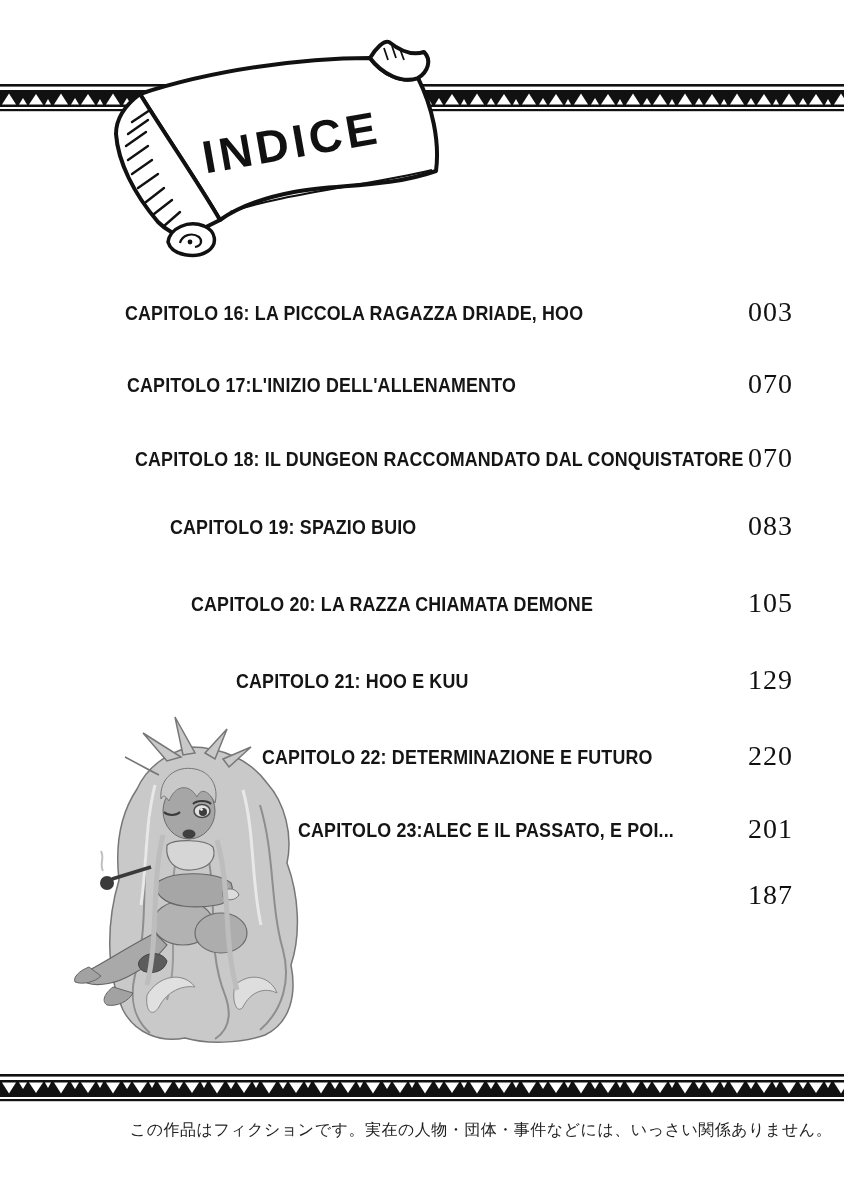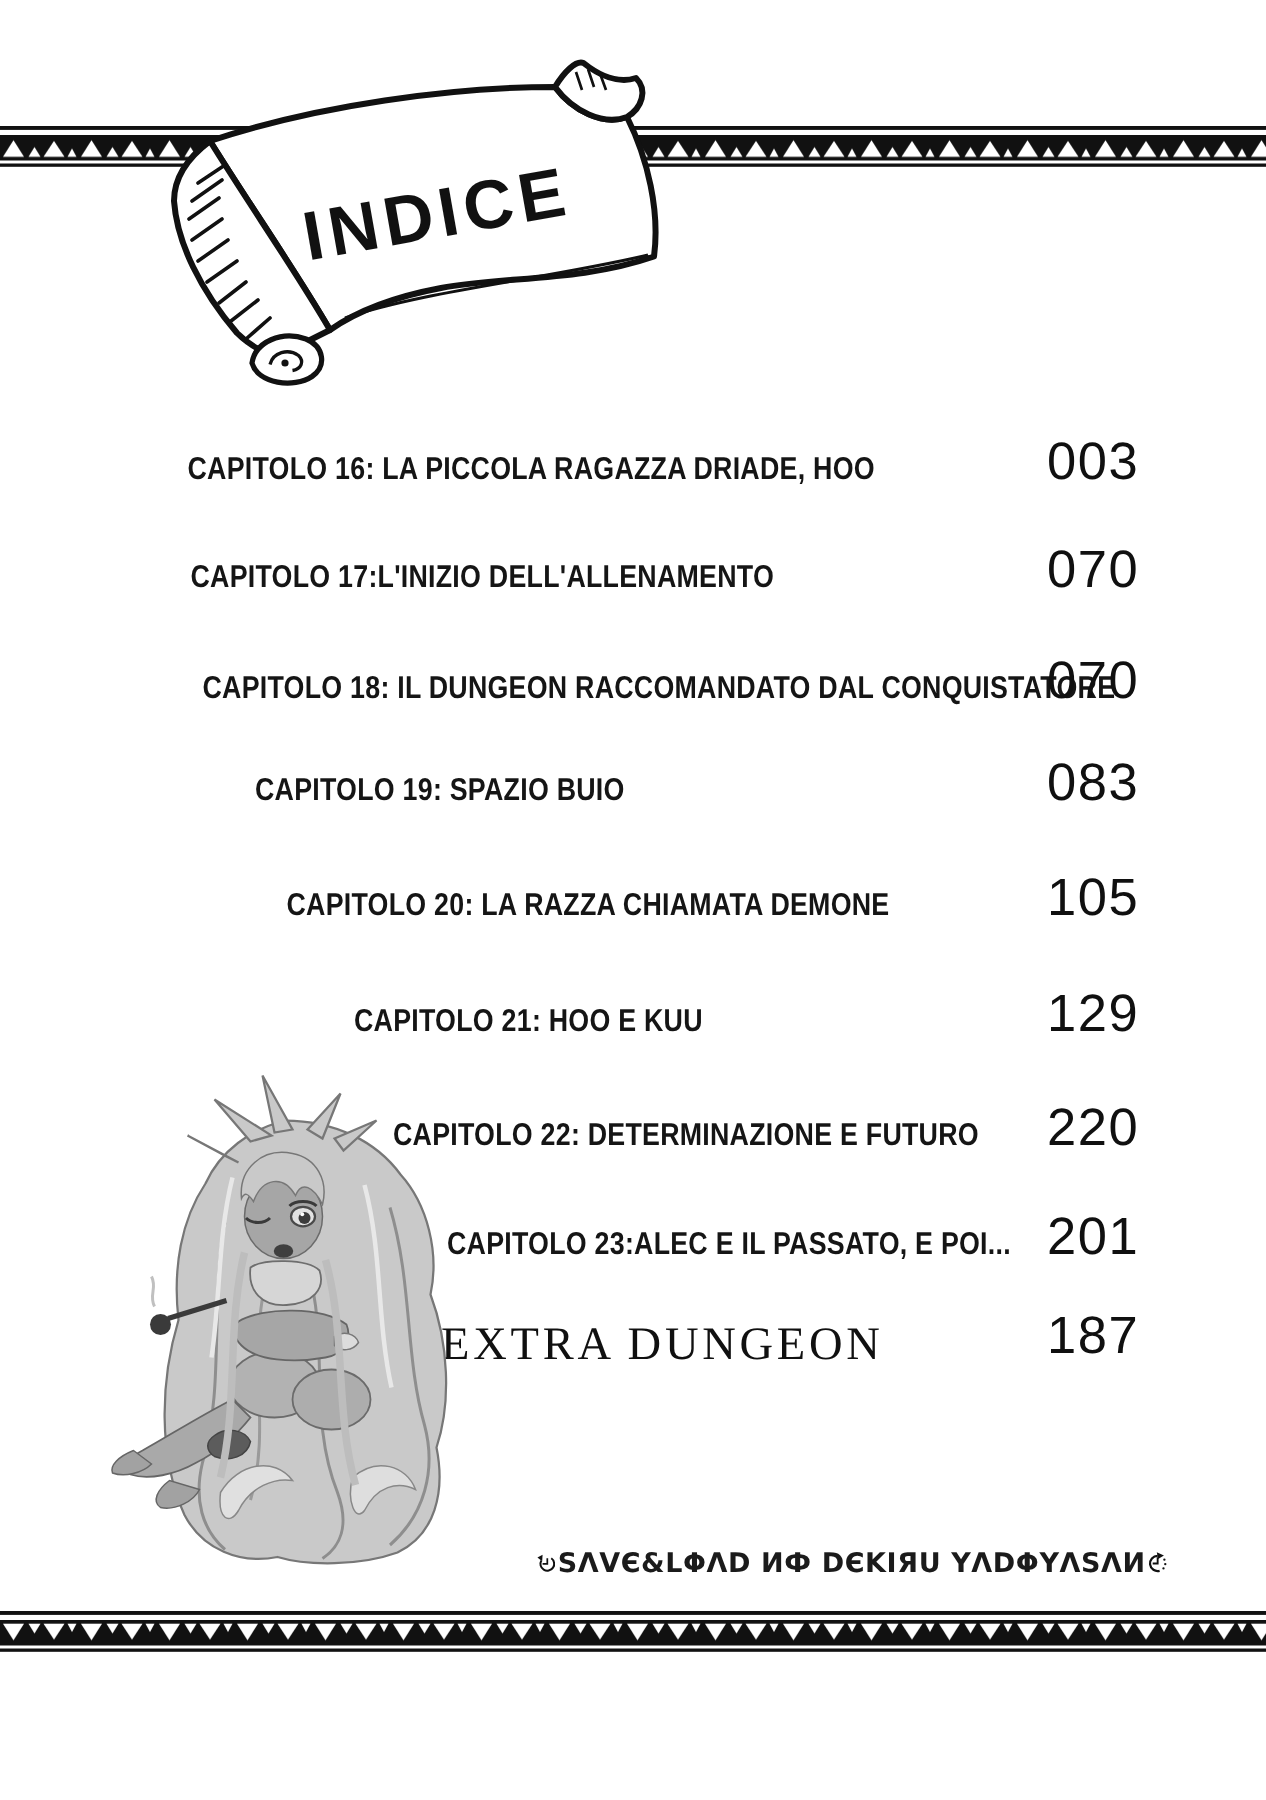--- a/index.html
+++ b/index.html
@@ -13,22 +13,22 @@
   
   .scroll-banner{position:absolute;left:102px;top:36px;z-index:3;}
   
   .row{position:absolute;left:0;width:695px;height:34px;}
   .title{
     position:absolute;bottom:3px;font-weight:bold;font-size:21px;
     letter-spacing:.2px;white-space:nowrap;color:#151515;
     transform:scaleX(.85);transform-origin:left bottom;
   }
   .pagenum{
-    position:absolute;left:698px;width:60px;bottom:0;text-align:right;
-    font-family:Liberation Sans, sans-serif;font-size:35px;letter-spacing:1px;color:#101010;
+    position:absolute;left:733px;width:60px;bottom:0;text-align:right;
+    font-family:Liberation Serif, serif;font-size:28px;letter-spacing:1px;color:#101010;
   }
   .row-extra{height:40px;}
   .row-extra .title-extra{
     position:absolute;bottom:2px;font-family:"Liberation Serif",serif;
     font-size:31px;letter-spacing:2.5px;white-space:nowrap;color:#101010;font-weight:normal;
   }
   .row-extra .pagenum{bottom:5px;}
   
   .mascot{position:absolute;left:55px;top:695px;z-index:2;}
   
@@ -115,21 +115,20 @@
     </div>
     <div class="row" style="top:738px">
       <span class="title" style="left:262px">CAPITOLO 22: DETERMINAZIONE E FUTURO</span>
       <span class="pagenum">220</span>
     </div>
     <div class="row" style="top:811px">
       <span class="title" style="left:298px">CAPITOLO 23:ALEC E IL PASSATO, E POI...</span>
       <span class="pagenum">201</span>
     </div>
     <div class="row row-extra" style="top:876px">
-      <span class="title-extra" style="left:294px">EXTRA DUNGEON</span>
       <span class="pagenum">187</span>
     </div>
   </div>
 
   <svg class="mascot" width="270" height="350" viewBox="0 0 270 350">
 
     <path d="M135 52 C112 58 92 72 82 94 C66 118 60 150 64 185 C52 225 50 275 68 315
              C80 338 105 348 130 343 C150 349 185 349 210 340 C235 328 242 300 236 270
              C246 240 244 200 232 168 C238 140 230 108 212 88 C196 66 168 52 135 52 Z" fill="#c9c9c9" stroke="#777" stroke-width="1.5"></path>
 
@@ -180,46 +179,31 @@
     <path d="M88 262 C96 256 108 258 112 266 C110 276 98 280 88 276 C82 272 82 266 88 262 Z" fill="#5c5c5c" stroke="#444" stroke-width="1"></path>
 
     <path d="M57 184 L96 172" stroke="#3a3a3a" stroke-width="3.5"></path>
     <circle cx="52" cy="188" r="7" fill="#3a3a3a"></circle>
     <path d="M48 176 C44 168 50 164 46 156" fill="none" stroke="#c0c0c0" stroke-width="2"></path>
 
     <path d="M108 140 C96 190 104 240 92 290" fill="none" stroke="#bdbdbd" stroke-width="5"></path>
     <path d="M162 145 C176 195 168 245 182 295" fill="none" stroke="#bdbdbd" stroke-width="5"></path>
   </svg>
 
-  <div class="logo-row">
-    <svg width="46" height="46" viewBox="0 0 48 48">
-      <path d="M33.2 12.9 A16 16 0 1 1 10.1 18" fill="none" stroke="#111" stroke-width="4.6"></path>
-      <polygon points="1,11 13,5 12,20" fill="#111"></polygon>
-      <path d="M24 26 L24 15 M24 26 L15 26" stroke="#111" stroke-width="4" stroke-linecap="square"></path>
-    </svg>
-    <span class="logo-text">SΛVЄ&amp;LΦΛD ИФ DЄKIЯU YΛDΦYΛSΛИ</span>
-    <svg width="54" height="54" viewBox="0 0 54 54">
-      <path d="M30.4 44.4 A17 17 0 1 1 26 11" fill="none" stroke="#111" stroke-width="5"></path>
-      <polygon points="24,3 40,10 27,18" fill="#111"></polygon>
-      <path d="M26 28 L26 16 M26 28 L17 28" stroke="#111" stroke-width="4.2" stroke-linecap="square"></path>
-      <circle cx="41" cy="19.5" r="2.6" fill="#111"></circle>
-      <circle cx="43" cy="29.5" r="2.6" fill="#111"></circle>
-      <circle cx="39" cy="39" r="2.6" fill="#111"></circle>
-    </svg>
-  </div>
 
   <svg class="border-bottom" width="844" height="28" viewBox="0 0 844 28">
     <defs>
       <pattern id="trid" x="0" y="6" width="52" height="17" patternUnits="userSpaceOnUse">
         <polygon points="2,2.5 9,13.5 16,2.5" fill="#fff"></polygon>
         <polygon points="19,2.5 23,9 27,2.5" fill="#fff"></polygon>
         <polygon points="29,2.5 36,13 43,2.5" fill="#fff"></polygon>
         <polygon points="45,2.5 48,8 51,2.5" fill="#fff"></polygon>
       </pattern>
     </defs>
     <rect x="0" y="0" width="844" height="2.6" fill="#111"></rect>
     <rect x="0" y="6" width="844" height="17" fill="#111"></rect>
     <rect x="0" y="6" width="844" height="17" fill="url(#trid)"></rect>
     <rect x="0" y="25" width="844" height="2.2" fill="#111"></rect>
   </svg>
 
+  <div class="disclaimer">この作品はフィクションです。実在の人物・団体・事件などには、いっさい関係ありません。</div>
 
 </div>
 
 </body></html>

